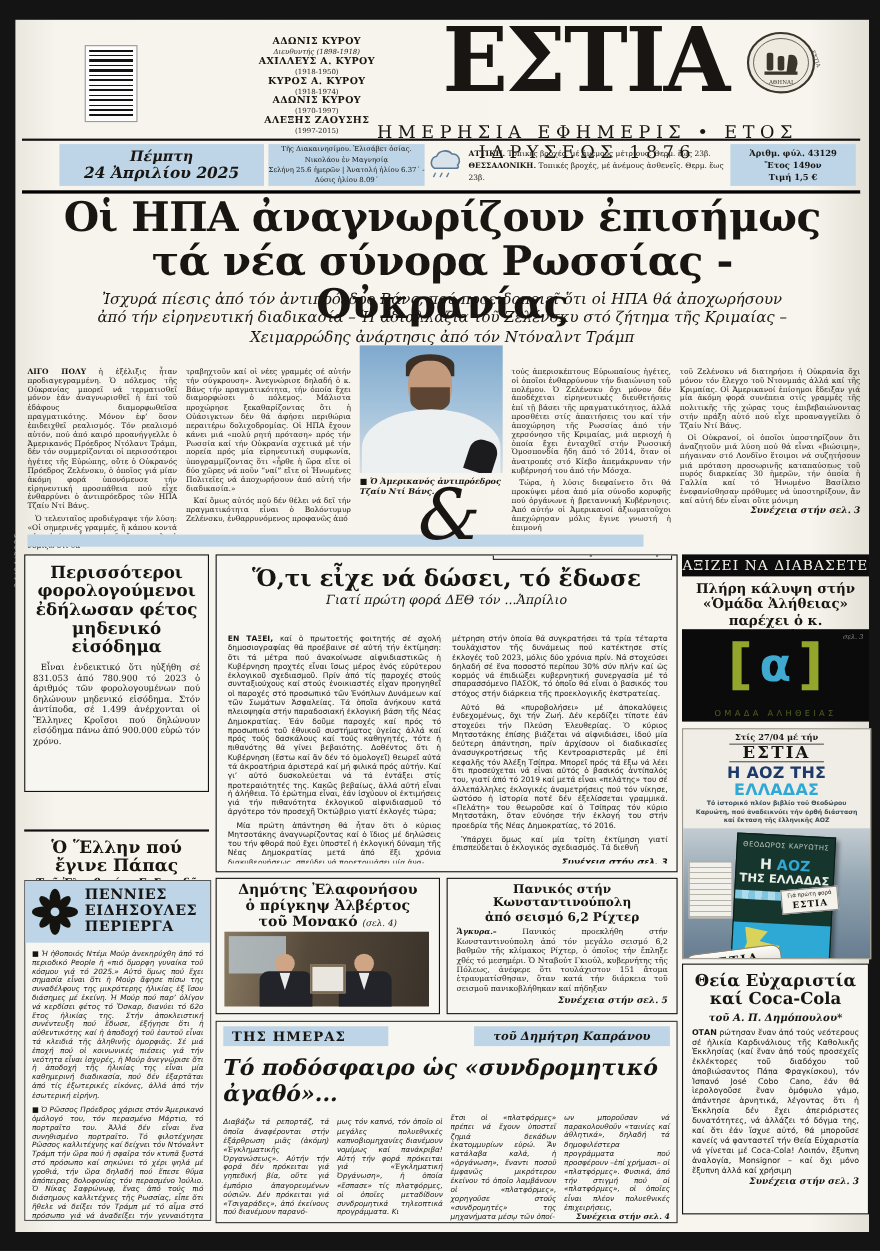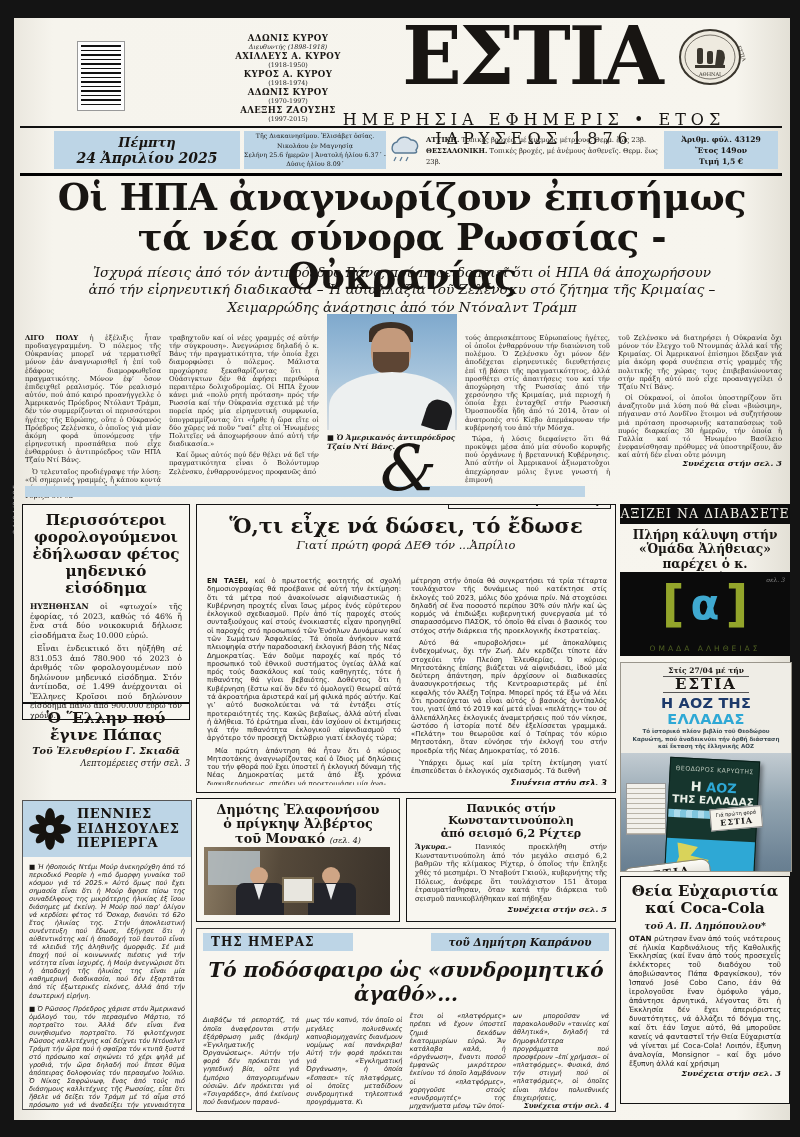--- a/index.html
+++ b/index.html
@@ -55,21 +55,21 @@
   .band{left:11px;top:468px;width:560px;height:11px;background:#bdd5e6;}
   .amp{left:366px;top:414px;font-size:64px;font-style:italic;z-index:3;}
   
   .box{border:1.5px solid #131313;background:#f8f6f0;overflow:hidden;}
   .taxbox{left:8px;top:486px;width:168px;height:216px;padding:7px 7px 0;box-sizing:border-box;}
   .taxbox h2{margin:0 0 5px;font-size:15.2px;line-height:1.12;text-align:center;}
   .smallbody{font-size:7.8px;line-height:1.22;}
   .smallbody p{margin:0 0 4px;}
   .smallbody p.ind{text-indent:7px;}
   .contline{font-size:8.2px;}
-  .pope{left:8px;top:684px;width:168px;height:74px;border-top:2px solid #111;padding-top:5px;}
+  .pope{left:8px;top:736px;width:168px;height:74px;border-top:2px solid #111;padding-top:5px;}
   .pope h2{margin:0;font-size:15.5px;line-height:1.1;text-align:center;}
   .pope .by{font-size:9.8px;text-align:center;margin-top:2px;}
   .pope .note{font-size:8.4px;text-align:right;margin-top:2px;}
   .pennies{left:8px;top:782px;width:168px;height:308px;border:1px solid #555;background:#f8f6f0;overflow:hidden;}
   .phead{display:flex;align-items:center;background:#bdd5e6;height:56px;padding:0 4px;gap:4px;}
   .phead .lines{font-size:13px;font-weight:bold;line-height:1.15;letter-spacing:.5px;}
   .pitems{padding:6px 6px 0;font-size:6.6px;line-height:1.22;font-style:italic;
       font-family:"DejaVu Sans",sans-serif;}
   .pitems p{margin:0 0 5px;}
   .kott{left:182px;top:486px;width:420px;height:289px;box-sizing:border-box;}
@@ -94,21 +94,21 @@
   .quake{left:392px;top:780px;width:210px;height:124px;box-sizing:border-box;padding:4px 8px 0;}
   .quake h2{margin:0 0 3px;font-size:11px;line-height:1.12;text-align:center;}
   .quake .qbody{font-size:7px;line-height:1.24;}
   .bottom{left:182px;top:910px;width:420px;height:184px;border:1px solid #333;background:#f8f6f0;
       box-sizing:border-box;padding:4px 6px;overflow:hidden;}
   .bband{position:relative;height:18px;}
   .blabel{position:absolute;left:0;top:0;width:150px;height:18px;background:#bdd5e6;
       font-size:12px;font-weight:bold;letter-spacing:1px;line-height:18px;padding-left:8px;box-sizing:border-box;}
   .bby{position:absolute;right:0;top:0;width:178px;height:18px;background:#bdd5e6;text-align:center;
       font-size:10.5px;font-weight:bold;font-style:italic;line-height:18px;}
-  .bhead{text-align:center;font-size:20px;font-weight:bold;font-style:italic;margin:7px 0 6px;}
+  .bhead{text-align:left;font-size:20px;font-weight:bold;font-style:italic;margin:7px 0 6px;}
   .bcols{display:flex;gap:7px;align-items:center;}
   .bcol{flex:1;font-size:6.6px;line-height:1.24;font-style:italic;text-align:justify;
       font-family:"DejaVu Sans",sans-serif;}
   
   .worth{left:606px;top:486px;width:170px;height:20px;background:#0d0d0d;color:#f3f1e8;
       text-align:center;font-size:12.5px;line-height:20px;letter-spacing:1px;}
   .teaser{left:606px;top:510px;width:170px;text-align:center;font-size:12.2px;font-weight:bold;line-height:1.18;}
   .alphabox{left:606px;top:554px;width:170px;height:84px;background:#0b0b0b;overflow:hidden;}
   .alpha-page{position:absolute;right:5px;top:4px;color:#8a8a8a;font-size:6px;font-style:italic;}
   .alpha-mid{position:absolute;left:0;top:2px;width:100%;text-align:center;}
@@ -256,21 +256,20 @@
       <p class="ind">Οἱ Οὐκρανοί, οἱ ὁποῖοι ὑποστηρίζουν ὅτι ἀναζητοῦν μιά λύση πού θά εἶναι «βιώσιμη», πήγαιναν στό Λονδῖνο ἕτοιμοι νά συζητήσουν μιά πρόταση προσωρινῆς καταπαύσεως τοῦ πυρός διαρκείας 30 ἡμερῶν, τήν ὁποία ἡ Γαλλία καί τό Ἡνωμένο Βασίλειο ἐνεφανίσθησαν πρόθυμες νά ὑποστηρίξουν, ἄν καί αὐτή δέν εἶναι οὔτε μόνιμη</p>
       <span class="cont contline">Συνέχεια στήν σελ. 3</span>
     </div>
 
     <div class="abs band"></div>
     <div class="abs amp">&amp;</div>
 
     <div class="abs box taxbox">
       <h2>Περισσότεροι φορολογούμενοι ἐδήλωσαν φέτος μηδενικό εἰσόδημα</h2>
       <div class="smallbody jst">
-        <p><span class="b">ΗΥΞΗΘΗΣΑΝ</span><span> οἱ «φτωχοί» τῆς ἐφορίας, τό 2023, καθώς τό 46% ἤ ἕνα στά δύο νοικοκυριά δήλωσε εἰσοδήματα ἕως 10.000 εὐρώ.</span></p>
         <p class="ind">Εἶναι ἐνδεικτικό ὅτι ηὐξήθη σέ 831.053 ἀπό 780.900 τό 2023 ὁ ἀριθμός τῶν φορολογουμένων πού δηλώνουν μηδενικό εἰσόδημα. Στόν ἀντίποδα, σέ 1.499 ἀνέρχονται οἱ Ἕλληνες Κροῖσοι πού δηλώνουν εἰσόδημα πάνω ἀπό 900.000 εὐρώ τόν χρόνο.</p>
 
       </div>
 
     </div>
 
     <div class="abs pope">
       <h2>Ὁ Ἕλλην πού ἔγινε Πάπας</h2>
       <div class="by b i">Τοῦ Ἐλευθερίου Γ. Σκιαδᾶ</div>
       <div class="note i">Λεπτομέρειες στήν σελ. 3</div>

